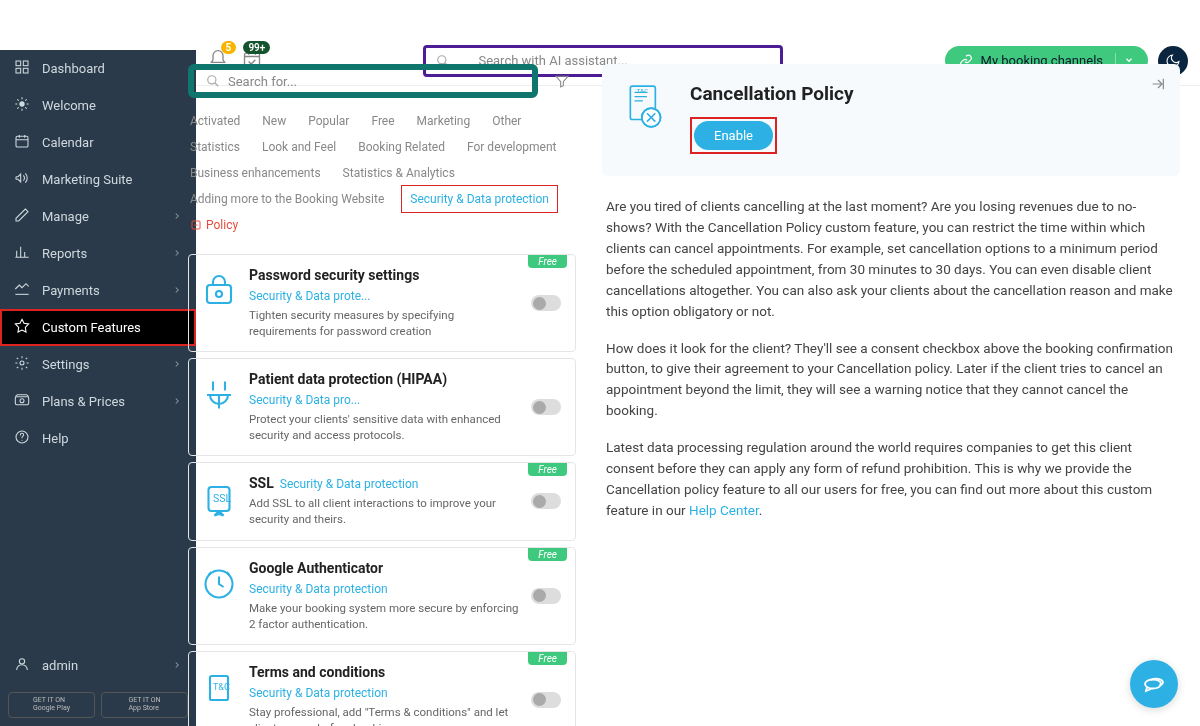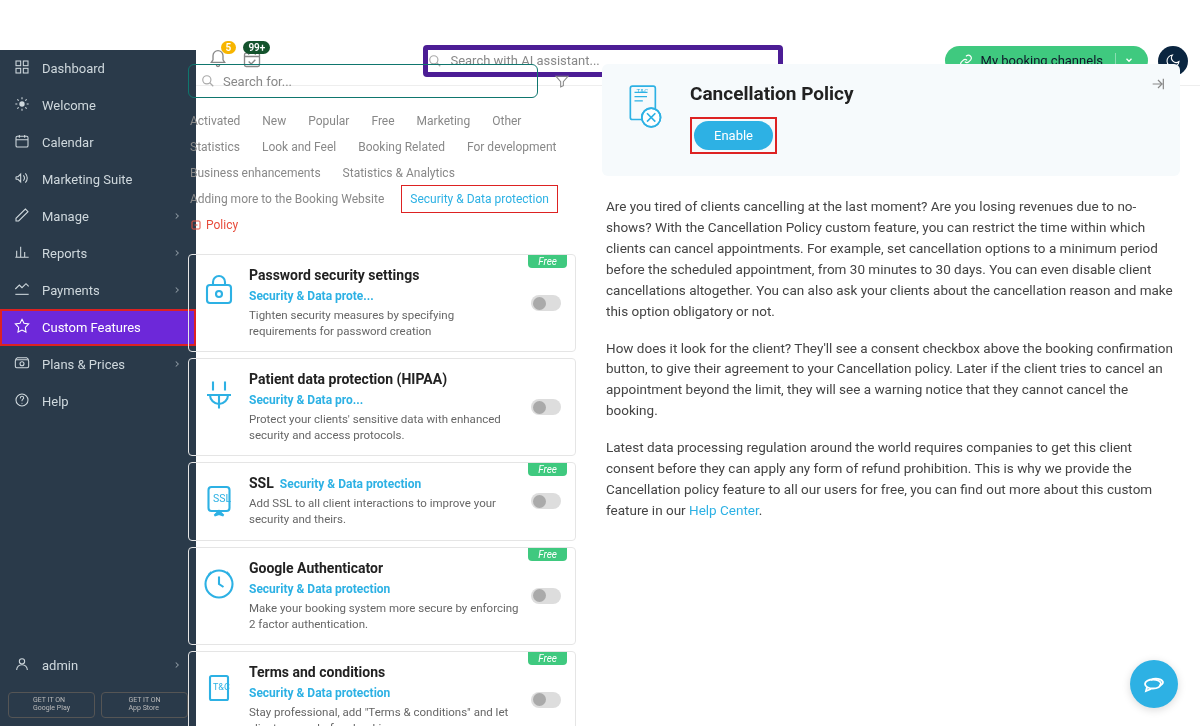--- a/index.html
+++ b/index.html
@@ -10,55 +10,55 @@
 .hamburger { cursor: pointer; padding: 6px; }
 .hamburger svg { display: block; }
 .logo { display: flex; align-items: center; margin-left: 10px; font-size: 20px; font-weight: 700; }
 .logo .simply { color: #2db1e4; }
 .logo .book { color: #0a2540; }
 .logo .me { color: #3fc97f; font-weight: 400; font-size: 16px; }
 .header-icons { display: flex; align-items: center; gap: 14px; margin-left: 20px; }
 .icon-wrap { position: relative; cursor: pointer; }
 .badge { position: absolute; top: -8px; right: -8px; background: #f7b500; color: #fff; font-size: 10px; border-radius: 9px; padding: 1px 5px; font-weight: 600; }
 .badge.green { background: #14532d; }
-.search-box { margin-left: auto; margin-right: auto; width: 360px; height: 32px; border: 5px solid #4c1d95; border-radius: 4px; display: flex; align-items: center; padding: 0 0; color: #888; }
+.search-box { margin-left: auto; margin-right: auto; width: 360px; height: 32px; border: 3px solid #4c1d95; border-radius: 4px; display: flex; align-items: center; padding: 0 10px; color: #888; gap: 20px; }
 .search-box svg { margin-right: 8px; }
 .channels-btn { background: #3fc97f; color: #0f172a; border-radius: 18px; padding: 7px 14px; display: flex; align-items: center; gap: 8px; cursor: pointer; font-size: 13px; }
 .channels-btn .chev { border-left: 1px solid rgba(255,255,255,0.4); padding-left: 8px; margin-left: 4px; }
 .theme-btn { width: 30px; height: 30px; border-radius: 50%; background: #0a2540; margin-left: 10px; display: flex; align-items: center; justify-content: center; cursor: pointer; color: #fff; }
 
 
 .sidebar { position: absolute; left: 0; top: 50px; bottom: 0; width: 196px; background: #2a3a4a; color: #cfd8dd; display: flex; flex-direction: column; }
 .sidebar-item { display: flex; align-items: center; padding: 9px 14px; cursor: pointer; font-size: 13px; gap: 12px; }
-.sidebar-item.active { background: #6d28d9; color: #fff; }
+.sidebar-item.active { background: #000000; color: #fff; }
 .sidebar-item.selected-box { outline: 2px solid #d22; outline-offset: -2px; }
 .sidebar-item .label { flex: 1; }
 .sidebar-item .chev { opacity: 0.6; }
 .sidebar-spacer { flex: 1; }
 .store-badges { display: flex; gap: 6px; padding: 8px; }
 .store-badge { flex: 1; height: 26px; border: 1px solid #555; border-radius: 4px; display: flex; align-items: center; justify-content: center; font-size: 7px; color: #bbb; line-height: 1.1; }
 
 
 .main { position: absolute; left: 168px; right: 0; top: 50px; bottom: 0; display: flex; }
 .features-col { width: 418px; padding: 14px 10px 0 20px; overflow-y: auto; }
 .search-features { display: flex; align-items: center; gap: 10px; margin-bottom: 10px; }
-.search-input { flex: 1; height: 34px; border: 1px solid #0f766e; border-radius: 6px; display: flex; align-items: center; padding: 0 12px; color: #888; }
+.search-input { flex: 1; height: 34px; border: 6px solid #0f766e; border-radius: 6px; display: flex; align-items: center; padding: 0 12px; color: #888; }
 .filter-btn { width: 28px; height: 28px; display: flex; align-items: center; justify-content: center; color: #888; cursor: pointer; }
 .filter-tags { display: flex; flex-wrap: wrap; gap: 4px 18px; font-size: 12px; color: #888; margin-bottom: 10px; padding: 2px 0 8px; }
 .filter-tag { cursor: pointer; padding: 4px 2px; }
 .filter-tag.active { color: #2db1e4; outline: 1px solid #d22; outline-offset: 2px; padding: 4px 6px; }
 .filter-tag.clean { color: #e74c3c; display: flex; align-items: center; gap: 4px; }
 
 .feature-card { border: 1px solid #e5e5e5; border-radius: 4px; margin-bottom: 6px; padding: 12px 14px 12px 12px; display: flex; gap: 12px; position: relative; cursor: pointer; align-items: flex-start; }
 .free-tag { position: absolute; top: 0; right: 8px; background: #3fc97f; color: #fff; font-size: 10px; padding: 1px 10px; border-radius: 0 0 4px 4px; font-style: italic; }
 .feature-icon { width: 36px; height: 36px; flex-shrink: 0; display: flex; align-items: center; justify-content: center; color: #2db1e4; margin-top: 6px; }
 .feature-body { flex: 1; }
 .feature-title-row { display: flex; align-items: baseline; flex-wrap: wrap; gap: 6px; }
 .feature-title { font-weight: 700; font-size: 14px; color: #222; }
-.feature-tag { color: #2db1e4; font-size: 12px; font-weight: 700; }
+.feature-tag { color: #2db1e4; font-size: 12px; font-weight: 400; }
 .feature-desc { font-size: 11.5px; color: #666; margin-top: 4px; line-height: 1.4; }
 .toggle { width: 30px; height: 16px; background: #ddd; border-radius: 9px; position: relative; flex-shrink: 0; align-self: center; cursor: pointer; }
 .toggle::after { content: ''; position: absolute; width: 13px; height: 13px; background: #aaa; border-radius: 50%; top: 1.5px; left: 2px; }
 
 
 .detail-col { flex: 1; padding: 14px 20px 0 16px; overflow-y: auto; }
 .detail-header { background: #f6fafc; border-radius: 6px; padding: 18px 20px 22px; display: flex; align-items: flex-start; gap: 18px; position: relative; }
 .detail-icon { width: 50px; height: 50px; color: #2db1e4; flex-shrink: 0; }
 .detail-title { font-size: 19px; font-weight: 700; color: #222; margin-bottom: 12px; }
 .enable-wrap { display: inline-block; border: 2px solid #d22; padding: 2px; }
@@ -181,20 +181,30 @@
         <span class="label">Payments</span>
         <span class="chev"><svg width="10" height="10" viewBox="0 0 24 24" fill="none" stroke="currentColor" stroke-width="2.5">
             <path d="M9 6l6 6-6 6"></path>
           </svg></span>
       </div>
       <div class="sidebar-item active selected-box">
         <span><svg width="16" height="16" viewBox="0 0 24 24" fill="none" stroke="currentColor" stroke-width="1.6">
             <path d="M12 2l3 6 7 1-5 5 1 7-6-3-6 3 1-7-5-5 7-1 3-6z"></path>
           </svg></span>
         <span class="label">Custom Features</span>
+      </div>
+      <div class="sidebar-item">
+        <span><svg width="16" height="16" viewBox="0 0 24 24" fill="none" stroke="currentColor" stroke-width="1.6">
+            <circle cx="12" cy="12" r="3"></circle>
+            <path d="M12 2v3M12 19v3M4.2 4.2l2.1 2.1M17.7 17.7l2.1 2.1M2 12h3M19 12h3M4.2 19.8l2.1-2.1M17.7 6.3l2.1-2.1"></path>
+          </svg></span>
+        <span class="label">Settings</span>
+        <span class="chev"><svg width="10" height="10" viewBox="0 0 24 24" fill="none" stroke="currentColor" stroke-width="2.5">
+            <path d="M9 6l6 6-6 6"></path>
+          </svg></span>
       </div>
       <div class="sidebar-item">
         <span><svg width="16" height="16" viewBox="0 0 24 24" fill="none" stroke="currentColor" stroke-width="1.6">
             <rect x="2" y="7" width="20" height="12" rx="2"></rect>
             <circle cx="12" cy="13" r="3"></circle>
             <path d="M2 7l3-3h14l3 3"></path>
           </svg></span>
         <span class="label">Plans &amp; Prices</span>
         <span class="chev"><svg width="10" height="10" viewBox="0 0 24 24" fill="none" stroke="currentColor" stroke-width="2.5">
             <path d="M9 6l6 6-6 6"></path>

